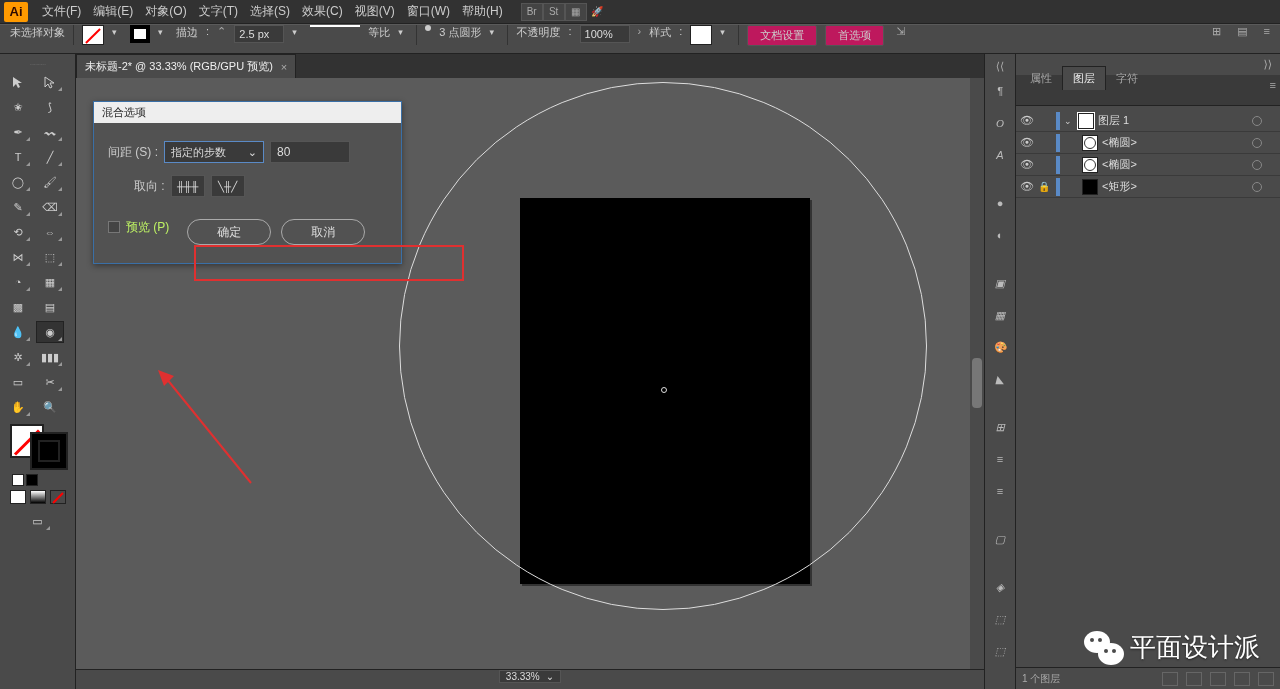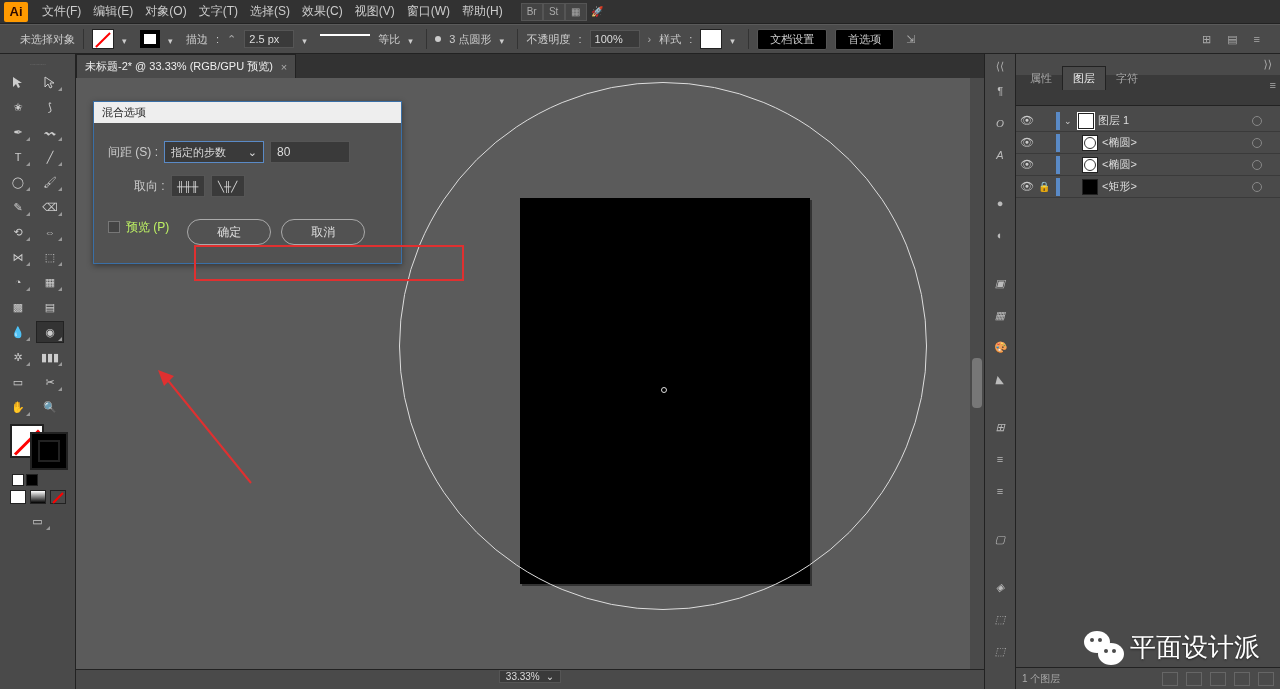--- a/index.html
+++ b/index.html
@@ -7,29 +7,29 @@
   .menubar { height:24px; background:#323232; display:flex; align-items:center; padding:0 4px; border-bottom:1px solid #222; }
   .ai-logo { width:24px; height:20px; background:#ff9a00; color:#2e0a00; font-weight:bold; text-align:center; line-height:20px; font-size:13px; border-radius:2px; margin-right:8px; }
   .menu-item { padding:0 6px; cursor:pointer; color:#ccc; font-size:12px; }
   .menu-spacer { flex:1; }
   .menu-right { display:flex; align-items:center; gap:6px; }
   .menu-icon { width:22px; height:18px; background:#444; border:1px solid #555; display:inline-flex; align-items:center; justify-content:center; font-size:10px; color:#aaa; }
   .workspace-sw { padding:0 8px; color:#ccc; display:flex; align-items:center; gap:4px; }
   .search-stock { width:140px; height:18px; background:#2a2a2a; border:1px solid #444; padding:0 4px; color:#777; font-size:10px; display:flex; align-items:center; gap:4px; }
   .winbtn { width:18px; height:14px; display:inline-flex; align-items:center; justify-content:center; color:#aaa; }
 
-  .optionsbar { height:30px; background:#4a4a4a; border-top:1px solid #5a5a5a; border-bottom:1px solid #222; display:flex; align-items:center; padding:0 20px; gap:8px; }
+  .optionsbar { height:30px; background:#4a4a4a; border-top:1px solid #5a5a5a; border-bottom:1px solid #222; display:flex; align-items:flex-start; padding:0 10px; gap:8px; }
   .opt-label { color:#ccc; font-size:11px; }
   .swatch { width:22px; height:20px; background:#fff; border:1px solid #222; position:relative; display:inline-block; }
   .swatch.nofill::after { content:""; position:absolute; left:0; right:0; top:50%; border-top:2px solid red; transform:rotate(-45deg); }
   .drop { width:10px; height:10px; display:inline-block; }
   .drop::after { content:"▾"; color:#ccc; font-size:9px; }
   .num-input { width:50px; height:18px; background:#3a3a3a; border:1px solid #555; color:#ddd; padding:0 4px; font-size:11px; }
   .stroke-prev { width:50px; height:10px; border-top:2px solid #fff; display:inline-block; }
-  .pill-btn { padding:2px 12px; border:1px solid #555; background:#000000; border-radius:2px; color:#ccc; cursor:pointer; }
+  .pill-btn { padding:2px 12px; border:1px solid #555; background:#be185d; border-radius:2px; color:#ccc; cursor:pointer; }
   .sep { width:1px; height:20px; background:#333; }
 
   .tabbar { position:absolute; left:76px; top:54px; height:24px; display:flex; align-items:center; background:#323232; }
   .doctab { background:#4a4a4a; border:1px solid #222; border-bottom:none; height:24px; display:flex; align-items:center; padding:0 8px; gap:8px; color:#eee; font-size:11px; }
   .doctab .close { color:#aaa; cursor:pointer; }
 
   .toolbox { position:absolute; left:0; top:54px; width:76px; bottom:0; background:#4a4a4a; border-right:1px solid #222; padding:6px 4px; }
   .toolgrip { height:8px; display:flex; justify-content:center; }
   .toolgrip::before { content:"┄┄┄┄"; color:#666; font-size:8px; letter-spacing:-1px; }
   .toolrow { display:flex; gap:4px; margin:3px 0; }

